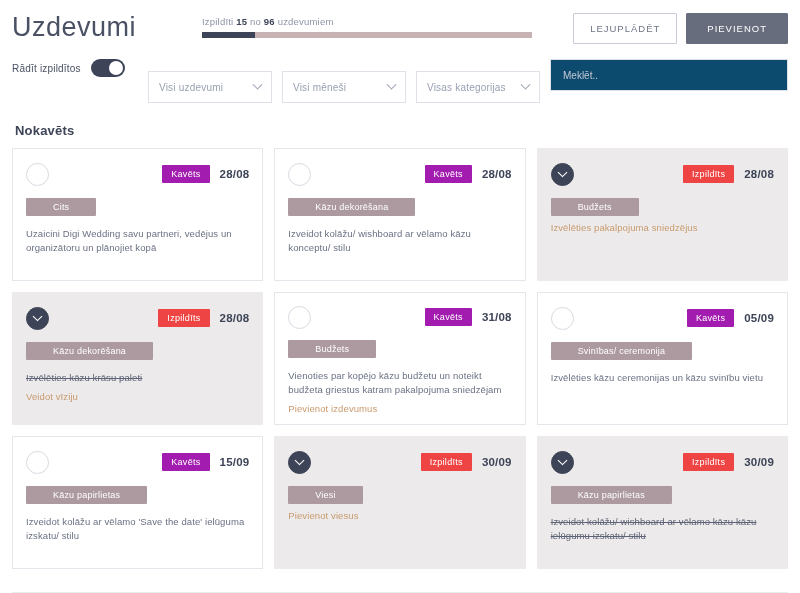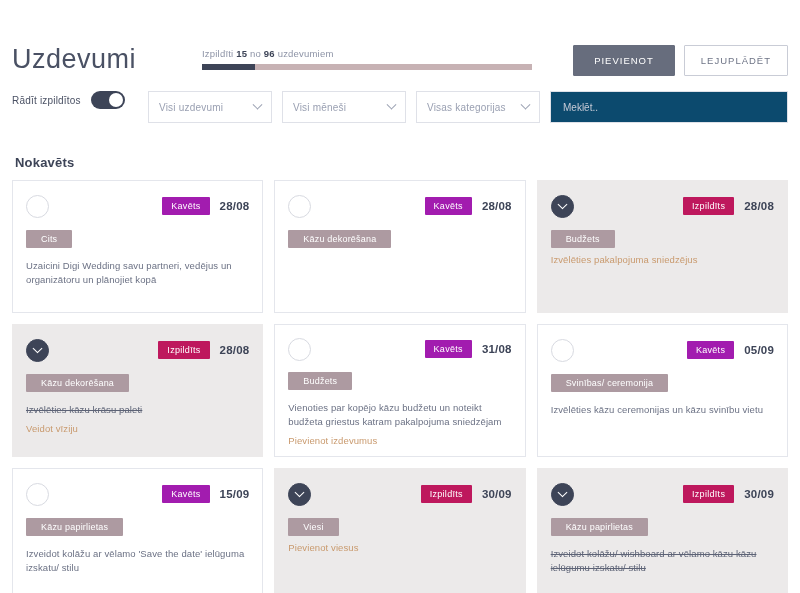--- a/index.html
+++ b/index.html
@@ -6,21 +6,21 @@
   html, body {
     width: 800px; height: 593px;
     background: #ffffff;
     font-family: "Liberation Sans", sans-serif;
     color: #3d4457;
     overflow: hidden;
   }
   .page { width: 800px; height: 593px; position: relative; padding: 0 12px; }
 
   
-  .header { display: flex; align-items: flex-start; padding: 10px 0 0 0; height: 55px; margin-top: 32px; }
+  .header { display: flex; align-items: flex-start; padding: 10px 0 0 0; height: 55px; }
   .page-title {
     font-size: 27px; font-weight: 400; letter-spacing: .5px;
     color: #4a5164; line-height: 34px; flex: 0 0 auto; width: 190px;
   }
   .progress-wrap { flex: 1 1 auto; padding-top: 6px; max-width: 340px; }
   .progress-label { font-size: 9.5px; color: #8d93a6; letter-spacing: .2px; margin-bottom: 5px; }
   .progress-label b { color: #3d4457; font-weight: 700; }
   .progress-track { height: 6px; background: #c7b2b4; border-radius: 0; width: 330px; position: relative; }
   .progress-fill { height: 6px; background: #3d4457; width: 16%; }
   .header-actions { margin-left: auto; display: flex; gap: 9px; padding-top: 3px; }
@@ -38,21 +38,21 @@
   .toggle {
     width: 34px; height: 18px; border-radius: 9px; background: #3d4457;
     position: relative; cursor: pointer; flex: 0 0 auto;
   }
   .toggle .knob {
     position: absolute; top: 2px; right: 2px; width: 14px; height: 14px;
     border-radius: 50%; background: #ffffff;
   }
   .select {
     height: 32px; border: 1px solid #dfe1e8; background: #fff; margin-right: 10px;
-    display: flex; align-items: center; padding: 0 10px; cursor: pointer; position: relative;
+    display: flex; align-items: center; padding: 0 10px; cursor: pointer; position: relative; margin-top: 12px;
   }
   .select.s1 { width: 124px; }
   .select.s2 { width: 124px; }
   .select.s3 { width: 124px; }
   .select-text { font-size: 10px; color: #9aa0b2; letter-spacing: .2px; }
   .chev {
     margin-left: auto; width: 7px; height: 7px;
     border-right: 1.4px solid #9aa0b2; border-bottom: 1.4px solid #9aa0b2;
     transform: rotate(45deg) translate(-2px,-2px);
   }
@@ -93,27 +93,27 @@
   .check-circle.checked .tick {
     width: 7px; height: 7px; border-right: 1.6px solid #fff; border-bottom: 1.6px solid #fff;
     transform: rotate(45deg) translate(-1.5px,-1.5px);
   }
   .card-top-right { margin-left: auto; display: flex; align-items: center; gap: 10px; }
   .status-badge {
     font-size: 9px; letter-spacing: .3px; color: #ffffff;
     padding: 4px 9px; border-radius: 1px; white-space: nowrap;
   }
   .status-badge.late { background: #a21caf; }
-  .status-badge.done { background: #be185d; }
+  .status-badge.done { background: #ef4444; }
   .card-date { font-size: 11.5px; font-weight: 700; color: #3d4457; letter-spacing: .2px; }
 
   .cat-badge {
     align-self: flex-start; margin-top: 11px;
     font-size: 9px; color: #ffffff; background: #ad9aa1;
-    padding: 4px 15px; border-radius: 1px; letter-spacing: .2px;
+    padding: 4px 27px; border-radius: 1px; letter-spacing: .2px;
   }
   .card-desc {
     margin-top: 11px; font-size: 9.5px; line-height: 14px;
     color: #6b7184; letter-spacing: .1px;
   }
   .card-desc.struck { text-decoration: line-through; color: #5d6376; }
   .card-link {
     margin-top: 6px; font-size: 9.5px; color: #c99a6e;
     cursor: pointer; letter-spacing: .1px;
   }
@@ -137,22 +137,22 @@
         <span>no</span>
         <b>96</b>
         <span>uzdevumiem</span>
       </div>
       <div class="progress-track">
         <div class="progress-fill" style="width: 16%;"></div>
       </div>
     </div>
 
     <div class="header-actions">
+      <button class="btn">LEJUPLĀDĒT</button>
       <button class="btn btn-primary">PIEVIENOT</button>
-      <button class="btn">LEJUPLĀDĒT</button>
     </div>
   </div>
 
   <div class="filters">
     <div class="toggle-group">
       <span class="toggle-label">Rādīt izpildītos</span>
       <div class="toggle">
         <div class="knob"></div>
       </div>
     </div>
@@ -191,20 +191,21 @@
       </div>
       <div class="card">
         <div class="card-top">
           <div class="check-circle"></div>
           <div class="card-top-right">
             <span class="status-badge late">Kavēts</span>
             <span class="card-date">28/08</span>
           </div>
         </div>
         <span class="cat-badge">Kāzu dekorēšana</span>
+        <div class="card-desc">Izveidot kolāžu/ wishboard ar vēlamo kāzu konceptu/ stilu</div>
       </div>
       <div class="card done">
         <div class="card-top">
           <div class="check-circle checked">
             <div class="tick"></div>
           </div>
           <div class="card-top-right">
             <span class="status-badge done">Izpildīts</span>
             <span class="card-date">28/08</span>
           </div>

